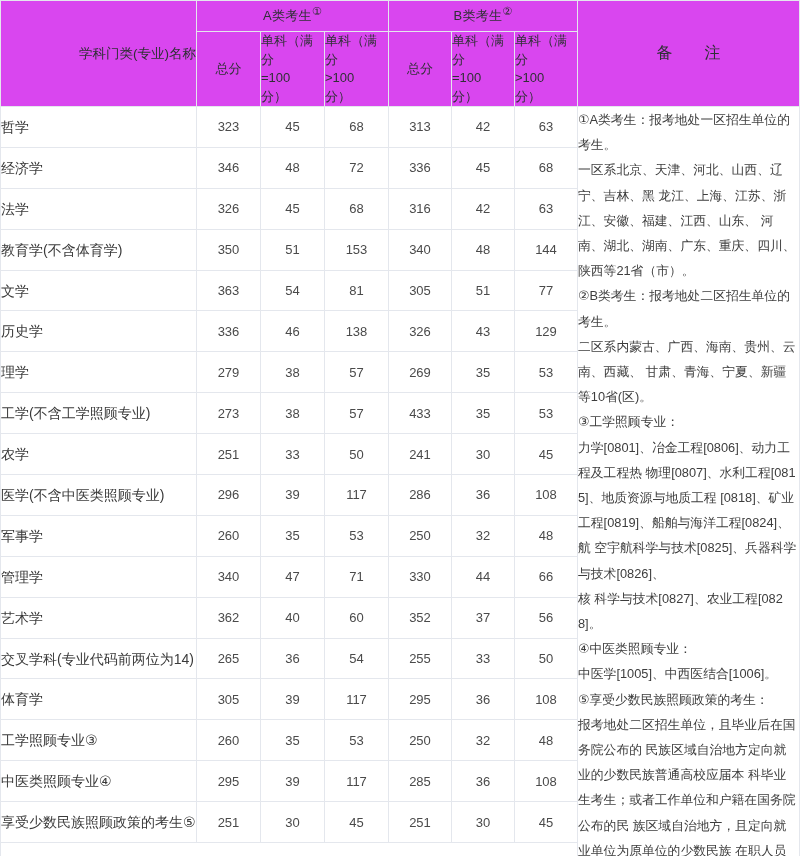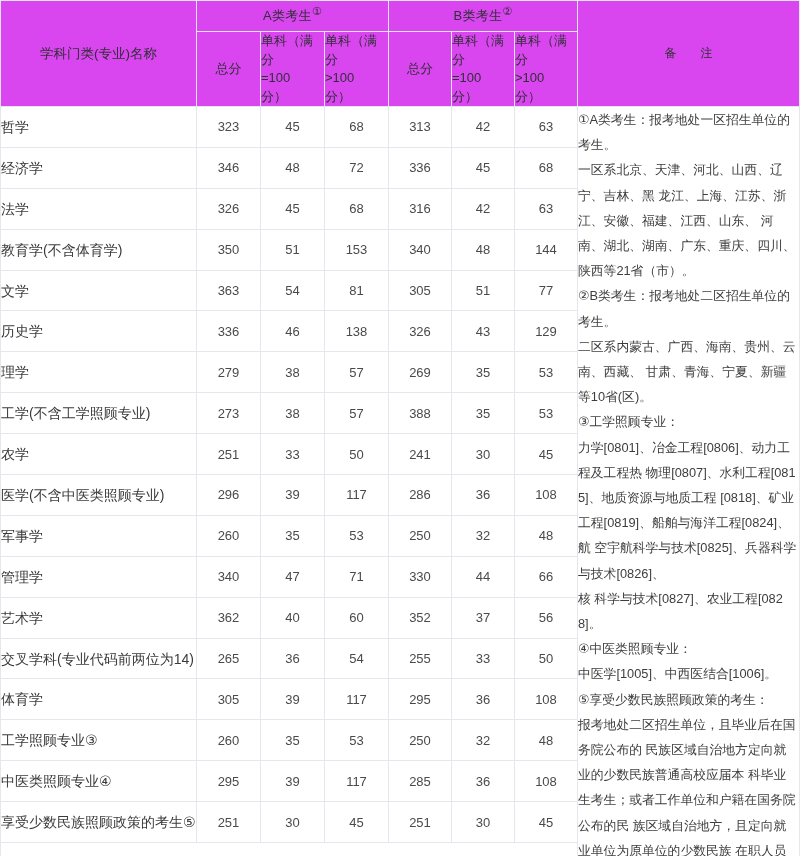--- a/index.html
+++ b/index.html
@@ -42,27 +42,27 @@
     font-size: 13px;
     text-align: center;
   }
   th.hdr-group {
     height: 30px;
     line-height: 30px;
     font-size: 13px;
     letter-spacing: .3px;
   }
   th.hdr-subject {
-    text-align: center;
+    text-align: right;
     font-size: 13.5px;
     padding: 0 8px;
     margin-top: 34px;
   }
   th.hdr-remark {
-    font-size: 12px;
+    font-size: 16px;
   }
   th.hdr-total {
     font-size: 13px;
   }
   th.hdr-single {
     font-size: 13px;
     line-height: 18.5px;
     padding: 6px 4px;
     text-align: left;
   }
@@ -225,21 +225,21 @@
           <td class="c-num">57</td>
           <td class="c-num">269</td>
           <td class="c-num">35</td>
           <td class="c-num">53</td>
         </tr>
         <tr>
           <td class="c-subject">工学(不含工学照顾专业)</td>
           <td class="c-num">273</td>
           <td class="c-num">38</td>
           <td class="c-num">57</td>
-          <td class="c-num">388</td>
+          <td class="c-num">433</td>
           <td class="c-num">35</td>
           <td class="c-num">53</td>
         </tr>
         <tr>
           <td class="c-subject">农学</td>
           <td class="c-num">251</td>
           <td class="c-num">33</td>
           <td class="c-num">50</td>
           <td class="c-num">241</td>
           <td class="c-num">30</td>

